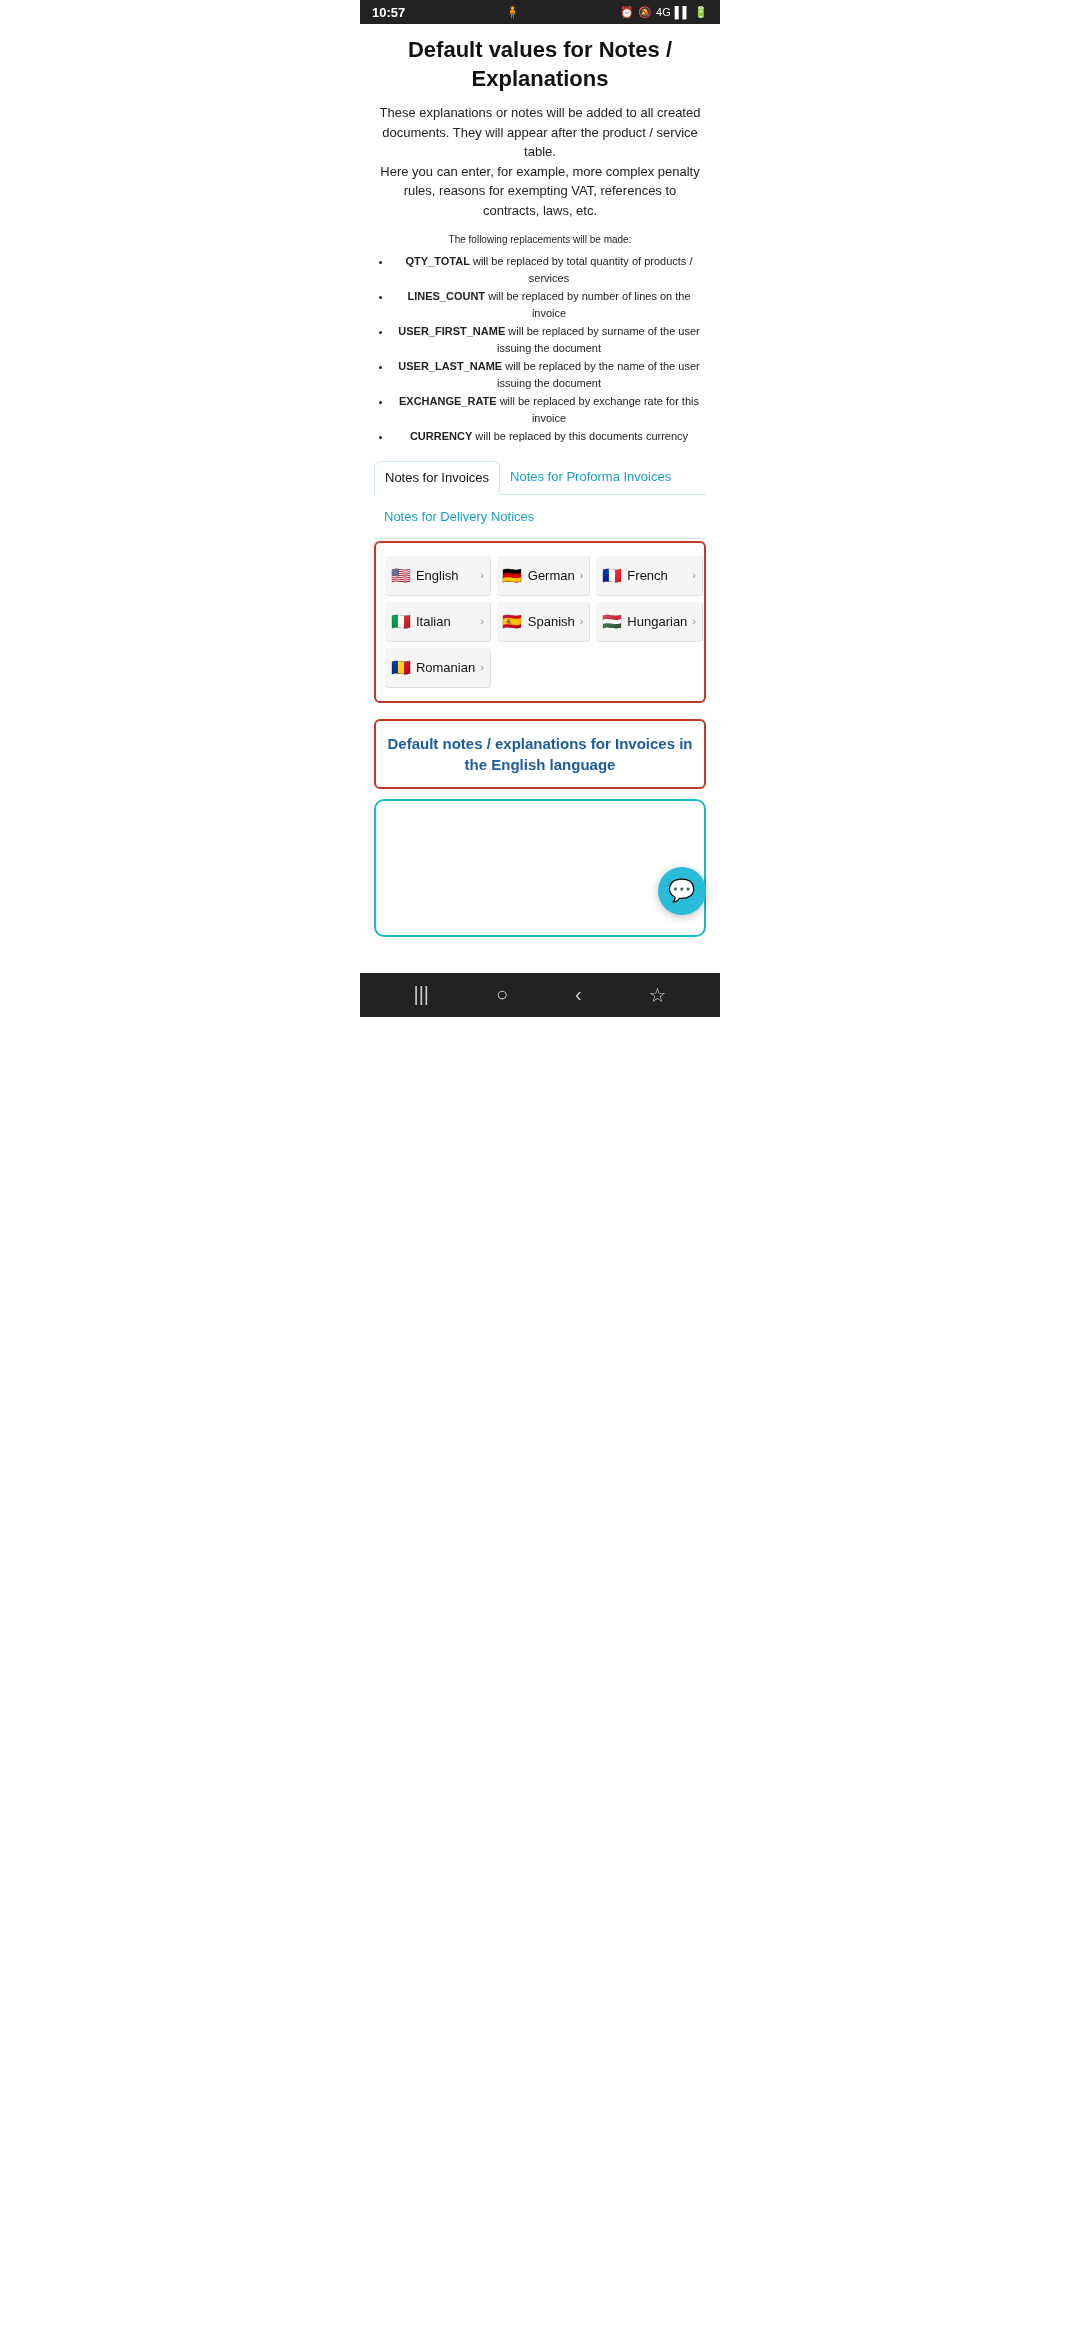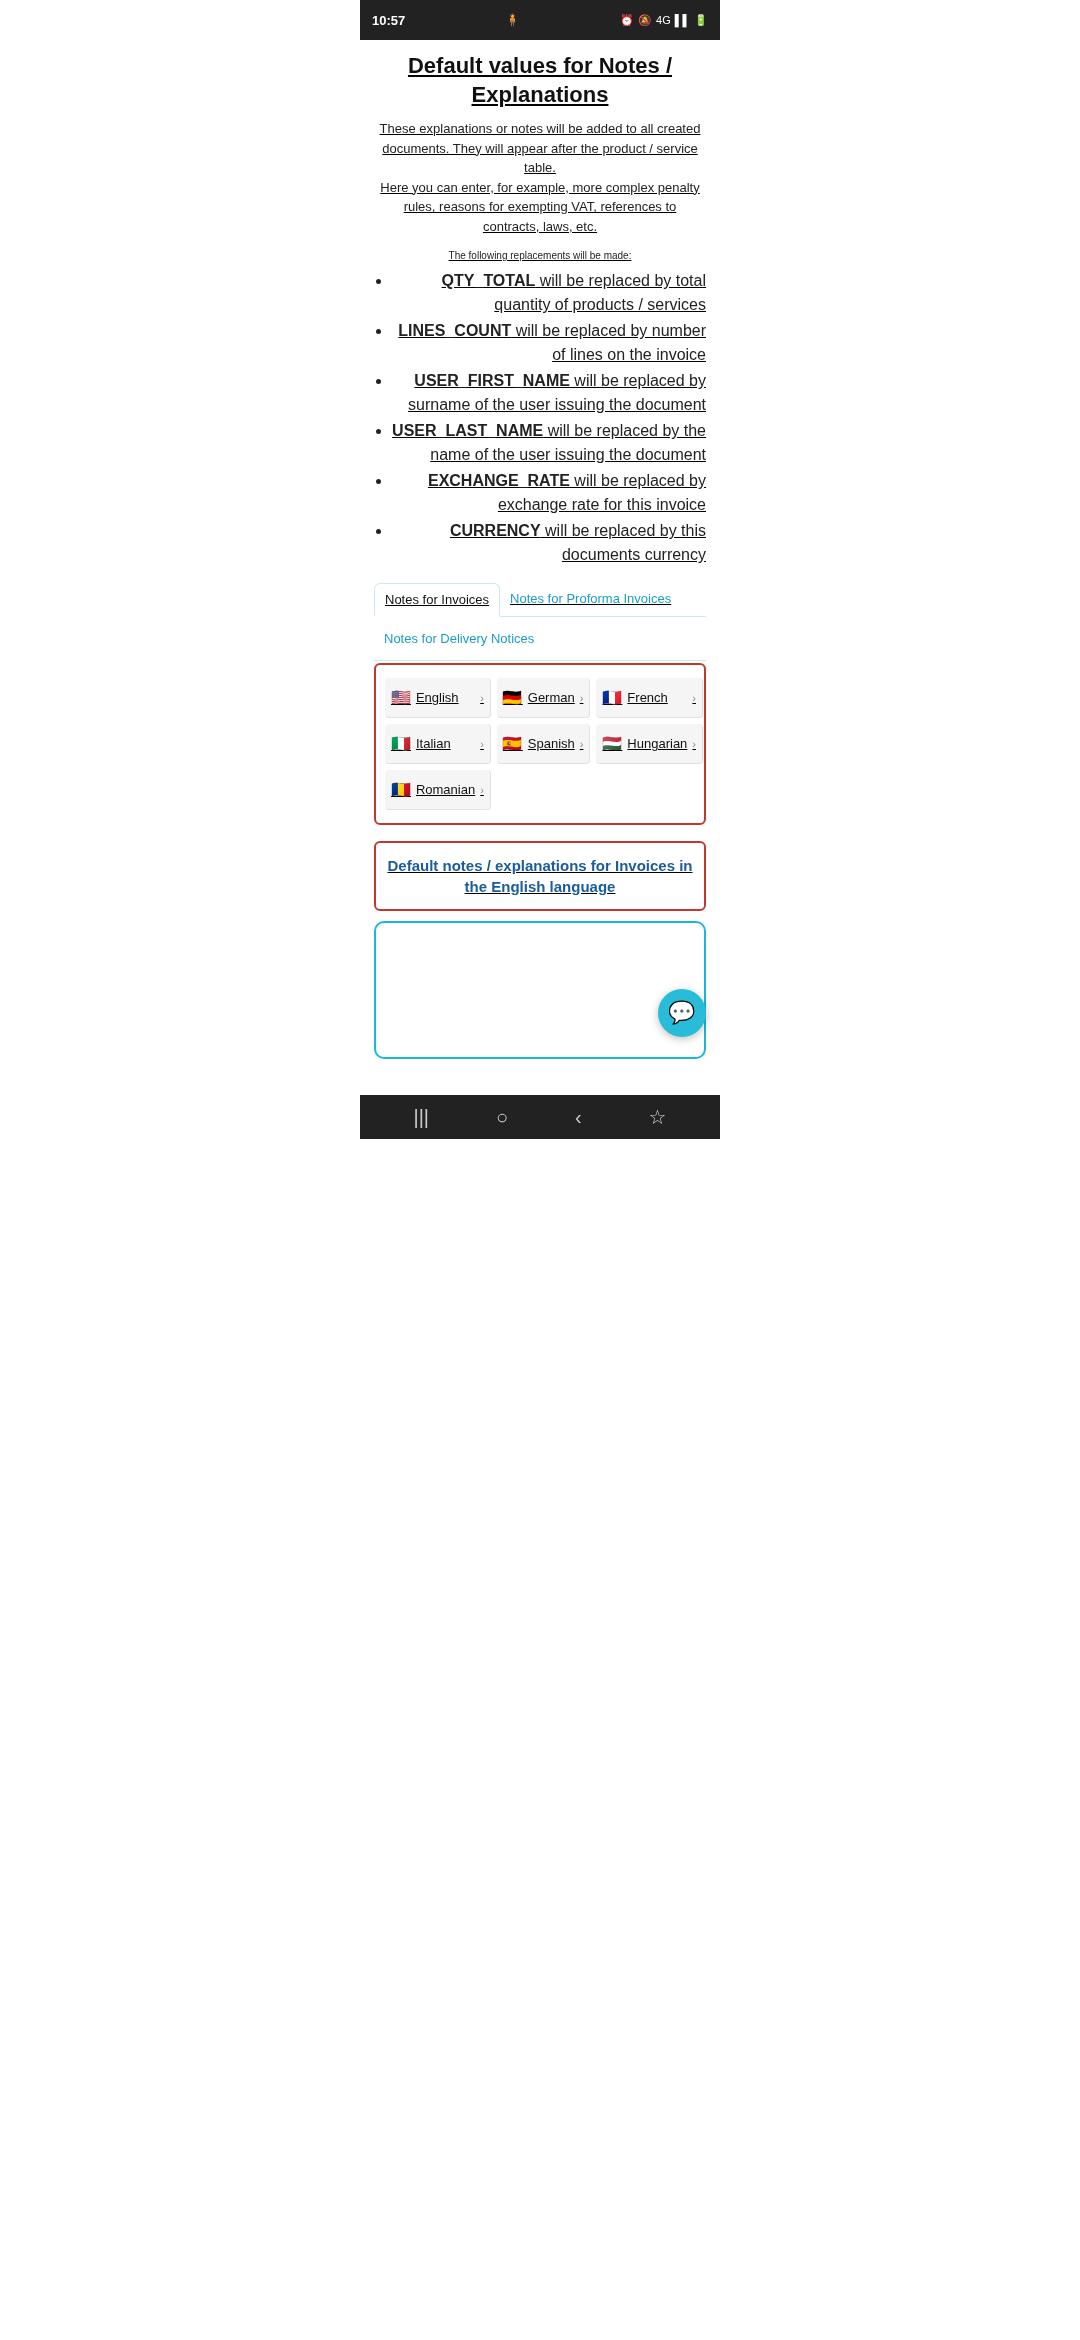--- a/index.html
+++ b/index.html
@@ -17,30 +17,29 @@
 
     
     .status-bar {
       background: #222;
       color: #fff;
       display: flex;
       justify-content: space-between;
       align-items: center;
       padding: 4px 12px;
       font-size: 12px;
-      height: 40px;
+      height: 24px;
     }
     .status-bar .time { font-weight: bold; font-size: 13px; }
     .status-icons { display: flex; gap: 4px; align-items: center; font-size: 11px; }
 
     
     .main-content {
       padding: 12px 14px 20px 14px;
       background: #fff;
-      text-decoration: underline;
     }
 
     .page-title {
       font-size: 22px;
       font-weight: bold;
       color: #111;
       text-align: center;
       margin-bottom: 10px;
       line-height: 1.3;
     }
@@ -59,24 +58,24 @@
       color: #222;
       margin-bottom: 8px;
     }
 
     .replacements-list {
       list-style: disc;
       padding-left: 18px;
       margin-bottom: 16px;
     }
     .replacements-list li {
-      font-size: 16px;
+      font-size: 11px;
       color: #222;
       line-height: 1.5;
-      text-align: right;
+      text-align: center;
       margin-bottom: 2px;
     }
     .replacements-list li strong {
       font-weight: bold;
     }
 
     
     .tabs-row {
       display: flex;
       gap: 0;

